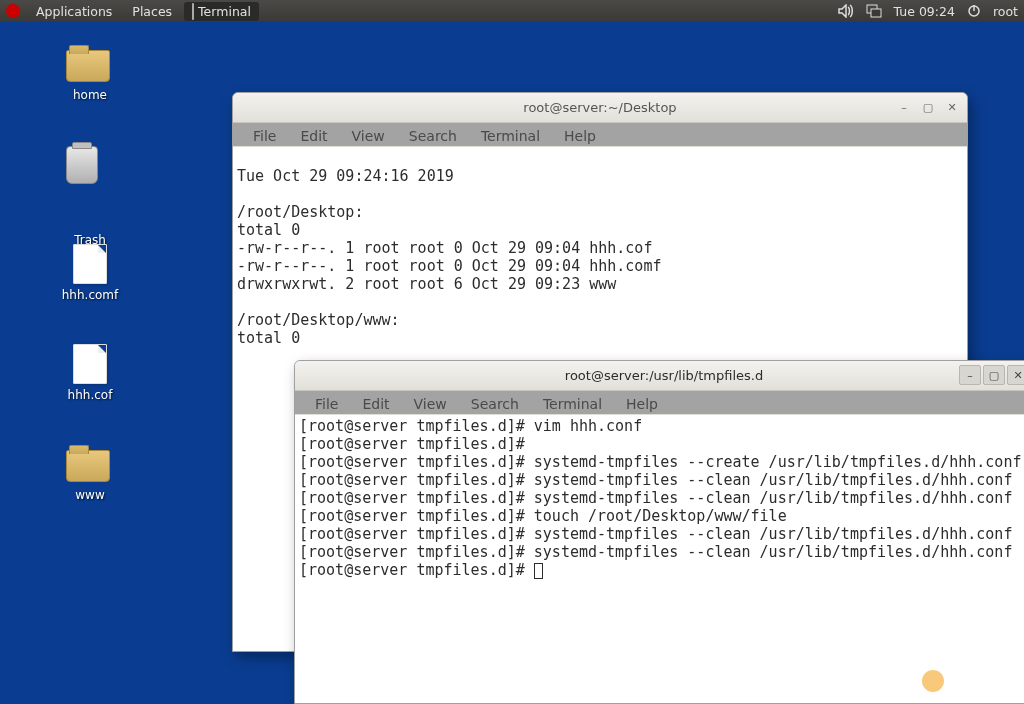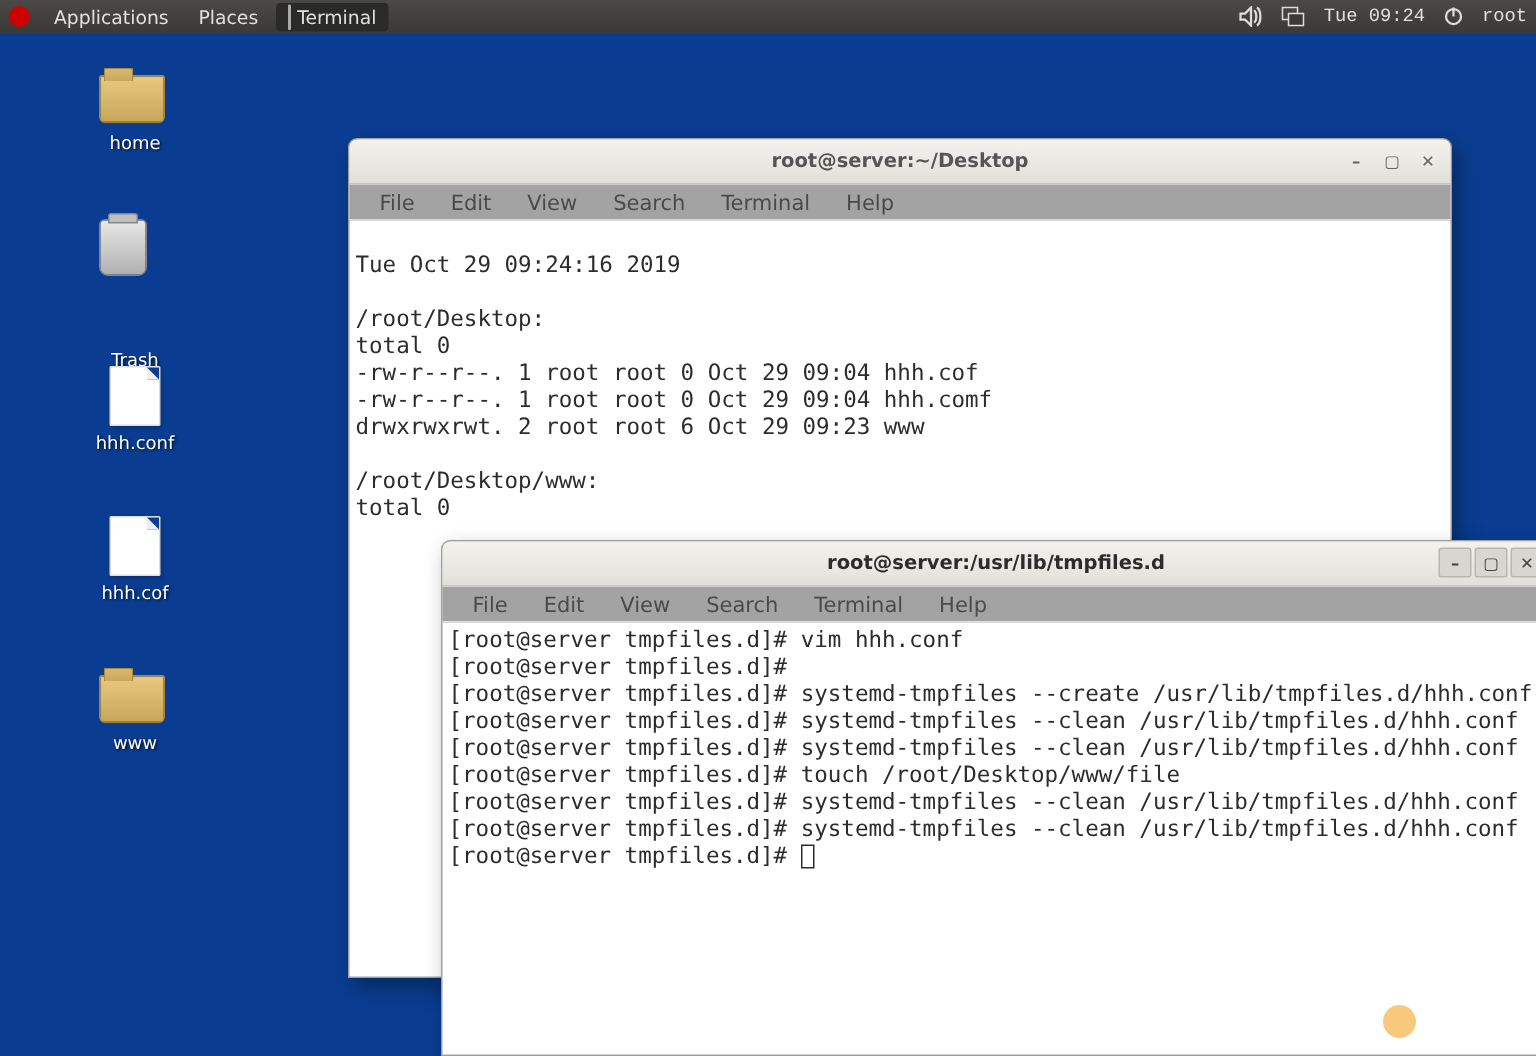--- a/index.html
+++ b/index.html
@@ -17,21 +17,21 @@
     background: linear-gradient(#4a4945, #3a3935);
     color: #e0e0e0;
     display: flex; align-items: center;
     padding: 0 6px;
     z-index: 100;
     font-size: 12.5px;
   }
   .panel-left { display: flex; align-items: center; gap: 4px; }
   .panel-item { padding: 2px 8px; cursor: pointer; }
   .panel-item.active { background: #2a2a28; border-radius: 3px; }
-  .panel-right { margin-left: auto; display: flex; align-items: center; gap: 12px; font-family: Liberation Mono, monospace; }
+  .panel-right { margin-left: auto; display: flex; align-items: center; gap: 12px; }
   .panel-icon { display: inline-flex; align-items: center; }
   .redhat-icon { width: 14px; height: 14px; background: #cc0000; border-radius: 50%; margin-right: 4px; }
   .task-icon { width: 16px; height: 14px; background: #888; border: 1px solid #aaa; border-radius: 1px; margin-right: 4px; }
   
   .desktop-icon {
     position: absolute; width: 80px;
     display: flex; flex-direction: column; align-items: center;
     color: #fff; font-size: 12px;
     text-shadow: 1px 1px 2px rgba(0,0,0,0.8);
     cursor: pointer;
@@ -85,21 +85,21 @@
     border-radius: 6px 6px 0 0;
     box-shadow: 4px 6px 14px rgba(0,0,0,0.35);
     display: flex; flex-direction: column;
   }
   .titlebar {
     height: 30px;
     background: linear-gradient(#f4f2ee, #e2e0da);
     border-bottom: 1px solid #c8c6c0;
     display: flex; align-items: center; justify-content: center;
     position: relative;
-    font-weight: bold; font-size: 13px; color: #555;
+    font-weight: normal; font-size: 13px; color: #555;
     border-radius: 6px 6px 0 0;
   }
   .titlebar.active { color: #2c2c2c; }
   .win-controls {
     position: absolute; right: 4px; top: 4px;
     display: flex; gap: 2px;
   }
   .win-btn {
     width: 22px; height: 20px;
     display: flex; align-items: center; justify-content: center;
@@ -184,21 +184,21 @@
 <div class="desktop-icon" style="left:50px; top:144px;gap:45px;">
   <div class="ico">
       <div class="trash-shape"></div>
     </div>
   <span>Trash</span>
 </div>
 <div class="desktop-icon" style="left:50px; top:244px;">
   <div class="ico" style="display:flex;justify-content:center;">
       <div class="file-shape"></div>
     </div>
-  <span>hhh.conf</span>
+  <span>hhh.comf</span>
 </div>
 <div class="desktop-icon" style="left:50px; top:344px;">
   <div class="ico" style="display:flex;justify-content:center;">
       <div class="file-shape"></div>
     </div>
   <span>hhh.cof</span>
 </div>
 <div class="desktop-icon" style="left:50px; top:444px;justify-content:center;">
   <div class="ico">
       <div class="folder-shape"></div>

